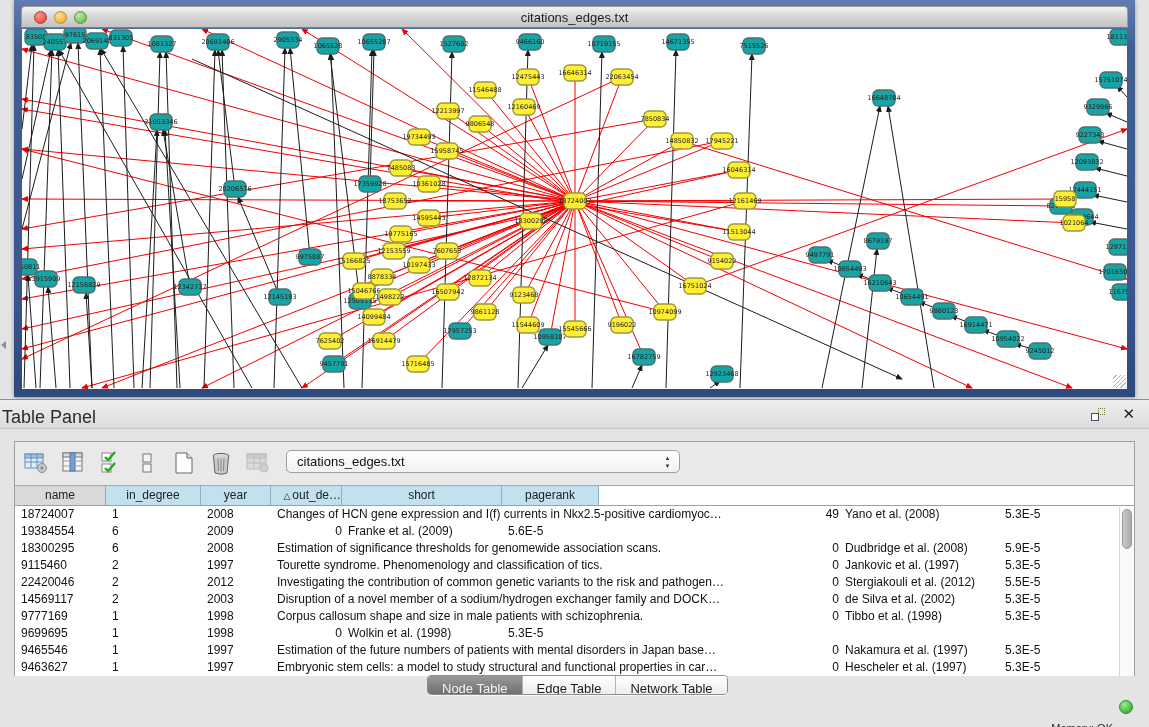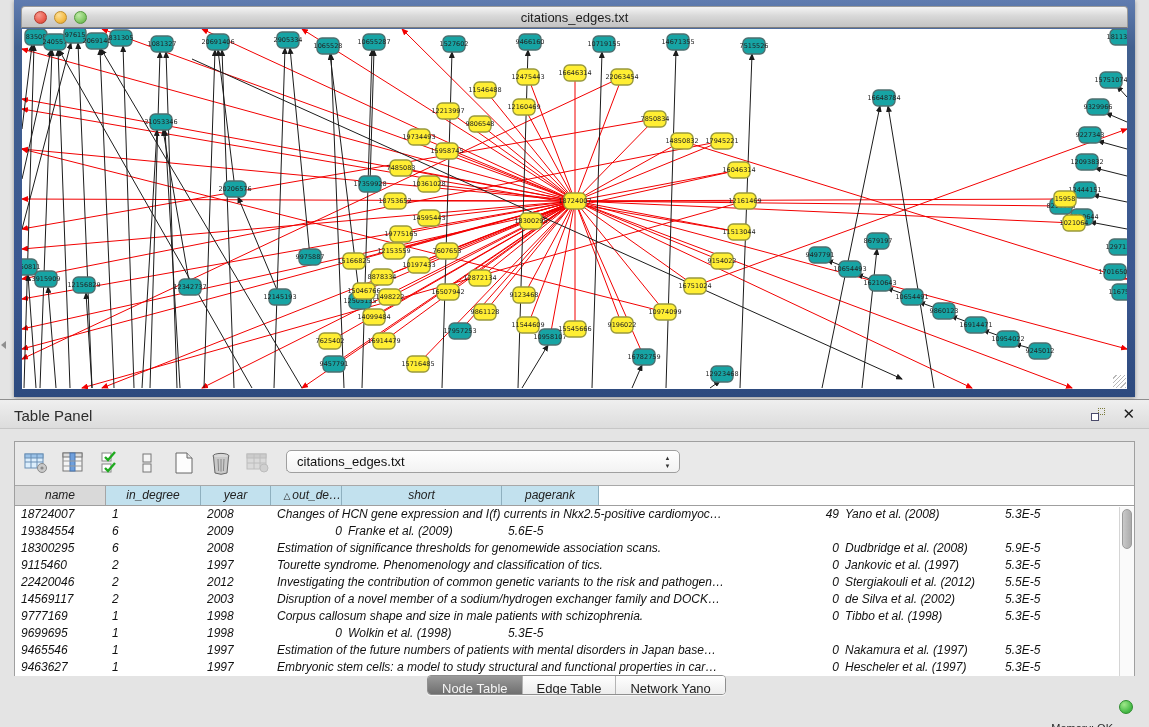--- a/index.html
+++ b/index.html
@@ -28,21 +28,21 @@
   
   .edge-grip { position:absolute; left:1px; top:341px; width:0; height:0;
     border-top:4px solid transparent; border-bottom:4px solid transparent;
     border-right:5px solid #8f8f8f; }
   .mouse-cursor { position:absolute; left:570px; top:398px; color:#8a8a8a; font-size:9px; }
 
   
   .panel-header { position:absolute; left:0; top:399px; width:1149px; height:30px;
     background:linear-gradient(180deg,#efefef,#dcdcdc);
     border-top:1px solid #8e8e8e; border-bottom:1px solid #c6c6c6; }
-  .panel-title { position:absolute; left:14px; top:7px; font-size:15px; color:#2c2c2c; }
+  .panel-title { position:absolute; left:2px; top:7px; font-size:18px; color:#2c2c2c; }
   .float-icon { position:absolute; right:44px; top:8px; width:14px; height:13px; }
   .float-icon .sq1 { position:absolute; left:0; bottom:0; width:8px; height:8px;
     border:1.5px solid #4a4a6a; background:#fff; }
   .float-icon .sq2 { position:absolute; right:0; top:0; width:7px; height:7px;
     border:1.5px dotted #7a7a3a; }
   .close-icon { position:absolute; right:14px; top:5px; font-size:15px; font-weight:bold; color:#1b1b1b; }
 
   .panel-body { position:absolute; left:14px; top:441px; width:1121px; height:235px;
     background:#e9e9e9; border:1px solid #9f9f9f; }
 
@@ -53,21 +53,21 @@
   .fx { font-family:"Liberation Serif","DejaVu Serif",serif; font-style:italic;
     font-weight:bold; font-size:15px; color:#222; }
   .fx small { font-size:10px; }
   .combo { position:absolute; left:271px; top:8px; width:394px; height:23px;
     background:linear-gradient(180deg,#ffffff,#f2f2f2); border:1px solid #9f9f9f;
     border-radius:5px; font-size:13px; color:#111; line-height:21px; padding-left:10px; }
   .combo .arrows { position:absolute; right:7px; top:3px; width:9px; font-size:6px;
     line-height:8px; color:#333; text-align:center; }
 
   .grid { position:absolute; left:0px; top:43px; width:1119px; height:191px; background:#fff;
-    border-top:1px solid #a8a8a8;font-style:italic; }
+    border-top:1px solid #a8a8a8; }
   .hdr-row { display:flex; height:20px; border-bottom:1px solid #9f9f9f; }
   .hcell { background:#c2e1ee; border-right:1px solid #8fb0bf; font-size:12px;
     color:#222; text-align:center; line-height:19px; overflow:hidden; white-space:nowrap; }
   .hcell.gray { background:#d9d9d9; border-right:1px solid #a5a5a5; }
   .sort-tri { font-size:9px; margin-right:2px; }
   .body-rows { position:absolute; left:0; top:21px; right:30px; bottom:0; overflow:hidden; }
   .trow { display:flex; height:17px; font-size:12px; color:#111; }
   .tcell { padding-left:6px; overflow:hidden; white-space:nowrap; }
   .c0{width:91px;} .c1{width:95px;} .c2{width:70px;} .c3{width:497px;}
   .c4{width:71px;text-align:right;} .c5{width:160px;} .c6{width:97px;}
@@ -815,19 +815,19 @@
       </div>
     <div class="vscroll">
       <div class="vthumb"></div>
     </div>
   </div>
 </div>
 
 <div class="seg-group" id="seg-group">
     <div class="seg sel">Node Table</div>
     <div class="seg">Edge Table</div>
-    <div class="seg">Network Yano</div>
+    <div class="seg">Network Table</div>
   </div>
 
 <div class="statusbar">
   <div class="mem-label">Memory: OK</div>
   <div class="mem-dot"></div>
 </div>
 
 </body></html>

